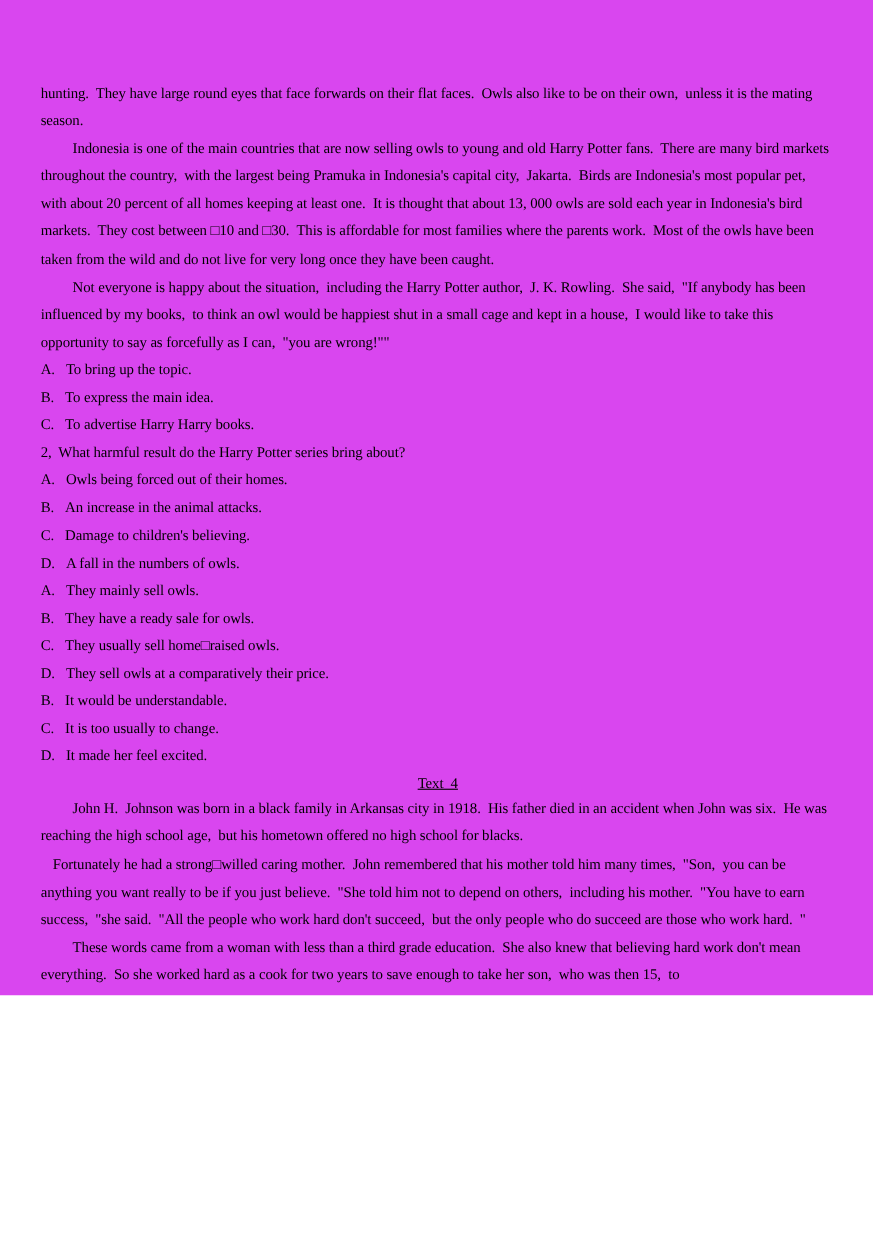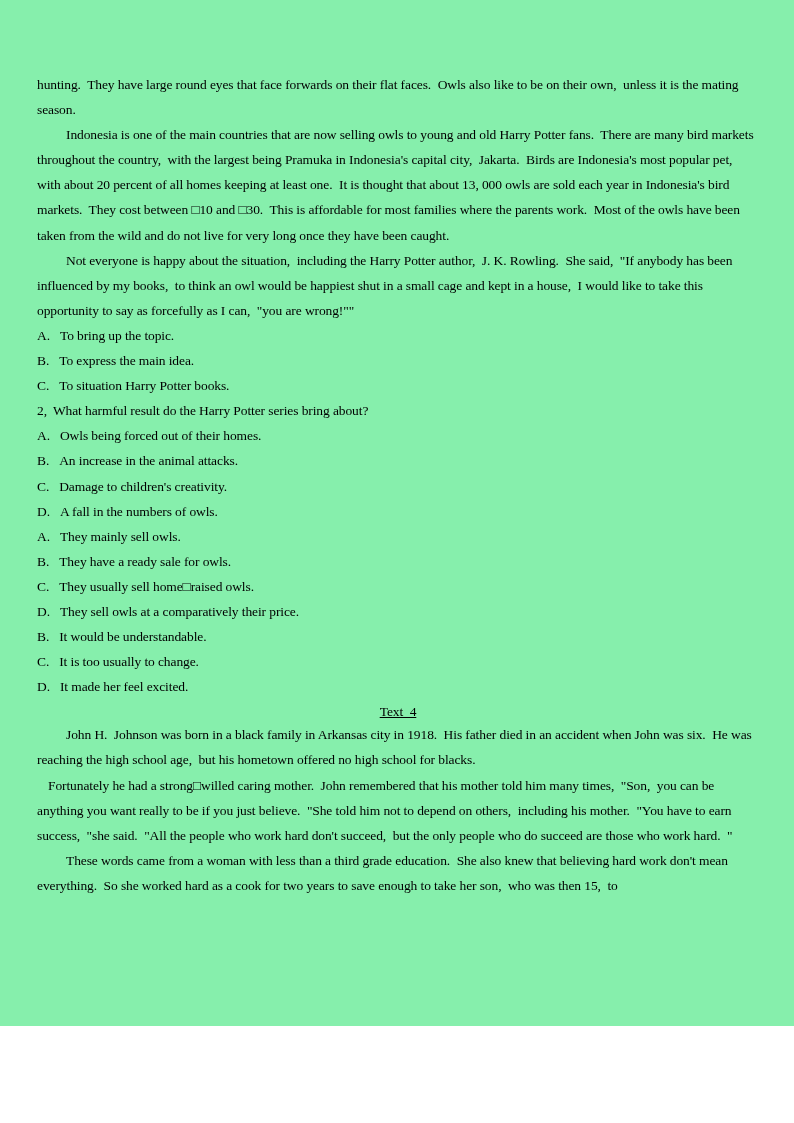--- a/index.html
+++ b/index.html
@@ -1,20 +1,20 @@
 <!DOCTYPE html>
 <html><head>
 <meta charset="utf-8">
 <style>
   html, body { margin: 0; padding: 0; background: #ffffff; }
   .page {
     position: relative;
     width: 794px;
-    height: 1026px;
-    background: #86efac;
+    height: 905px;
+    background: #d946ef;
     overflow: hidden;
   }
   .content {
     position: absolute;
     left: 37px;
     top: 72px;
     width: 722px;
     color: #000000;
     font-family: "Liberation Serif", "DejaVu Serif", serif;
     font-size: 13.5px;
@@ -45,27 +45,27 @@
   <div class="content">
     <div>
         <p class="para indent-none">hunting.  They have large round eyes that face forwards on their flat faces.  Owls also like to be on their own,  unless it is the mating season.</p>
         <p class="para indent-normal">Indonesia is one of the main countries that are now selling owls to young and old Harry Potter fans.  There are many bird markets throughout the country,  with the largest being Pramuka in Indonesia's capital city,  Jakarta.  Birds are Indonesia's most popular pet,  with about 20 percent of all homes keeping at least one.  It is thought that about 13, 000 owls are sold each year in Indonesia's bird markets.  They cost between □10 and □30.  This is affordable for most families where the parents work.  Most of the owls have been taken from the wild and do not live for very long once they have been caught.</p>
         <p class="para indent-normal">Not everyone is happy about the situation,  including the Harry Potter author,  J. K. Rowling.  She said,  "If anybody has been influenced by my books,  to think an owl would be happiest shut in a small cage and kept in a house,  I would like to take this opportunity to say as forcefully as I can,  "you are wrong!""</p>
       </div>
     <div>
         <div>
           <p class="para opt-line"><span class="opt-label">A.</span><span class="opt-text">To bring up the topic.</span></p>
           <p class="para opt-line"><span class="opt-label">B.</span><span class="opt-text">To express the main idea.</span></p>
-          <p class="para opt-line"><span class="opt-label">C.</span><span class="opt-text">To situation Harry Potter books.</span></p>
+          <p class="para opt-line"><span class="opt-label">C.</span><span class="opt-text">To advertise Harry Harry books.</span></p>
         </div>
         <div>
           <p class="para q-line"><span class="q-num">2,</span><span class="q-stem">What harmful result do the Harry Potter series bring about?</span></p>
           <p class="para opt-line"><span class="opt-label">A.</span><span class="opt-text">Owls being forced out of their homes.</span></p>
           <p class="para opt-line"><span class="opt-label">B.</span><span class="opt-text">An increase in the animal attacks.</span></p>
-          <p class="para opt-line"><span class="opt-label">C.</span><span class="opt-text">Damage to children's creativity.</span></p>
+          <p class="para opt-line"><span class="opt-label">C.</span><span class="opt-text">Damage to children's believing.</span></p>
           <p class="para opt-line"><span class="opt-label">D.</span><span class="opt-text">A fall in the numbers of owls.</span></p>
         </div>
         <div>
           <p class="para opt-line"><span class="opt-label">A.</span><span class="opt-text">They mainly sell owls.</span></p>
           <p class="para opt-line"><span class="opt-label">B.</span><span class="opt-text">They have a ready sale for owls.</span></p>
           <p class="para opt-line"><span class="opt-label">C.</span><span class="opt-text">They usually sell home□raised owls.</span></p>
           <p class="para opt-line"><span class="opt-label">D.</span><span class="opt-text">They sell owls at a comparatively their price.</span></p>
         </div>
         <div>
           <p class="para opt-line"><span class="opt-label">B.</span><span class="opt-text">It would be understandable.</span></p>

